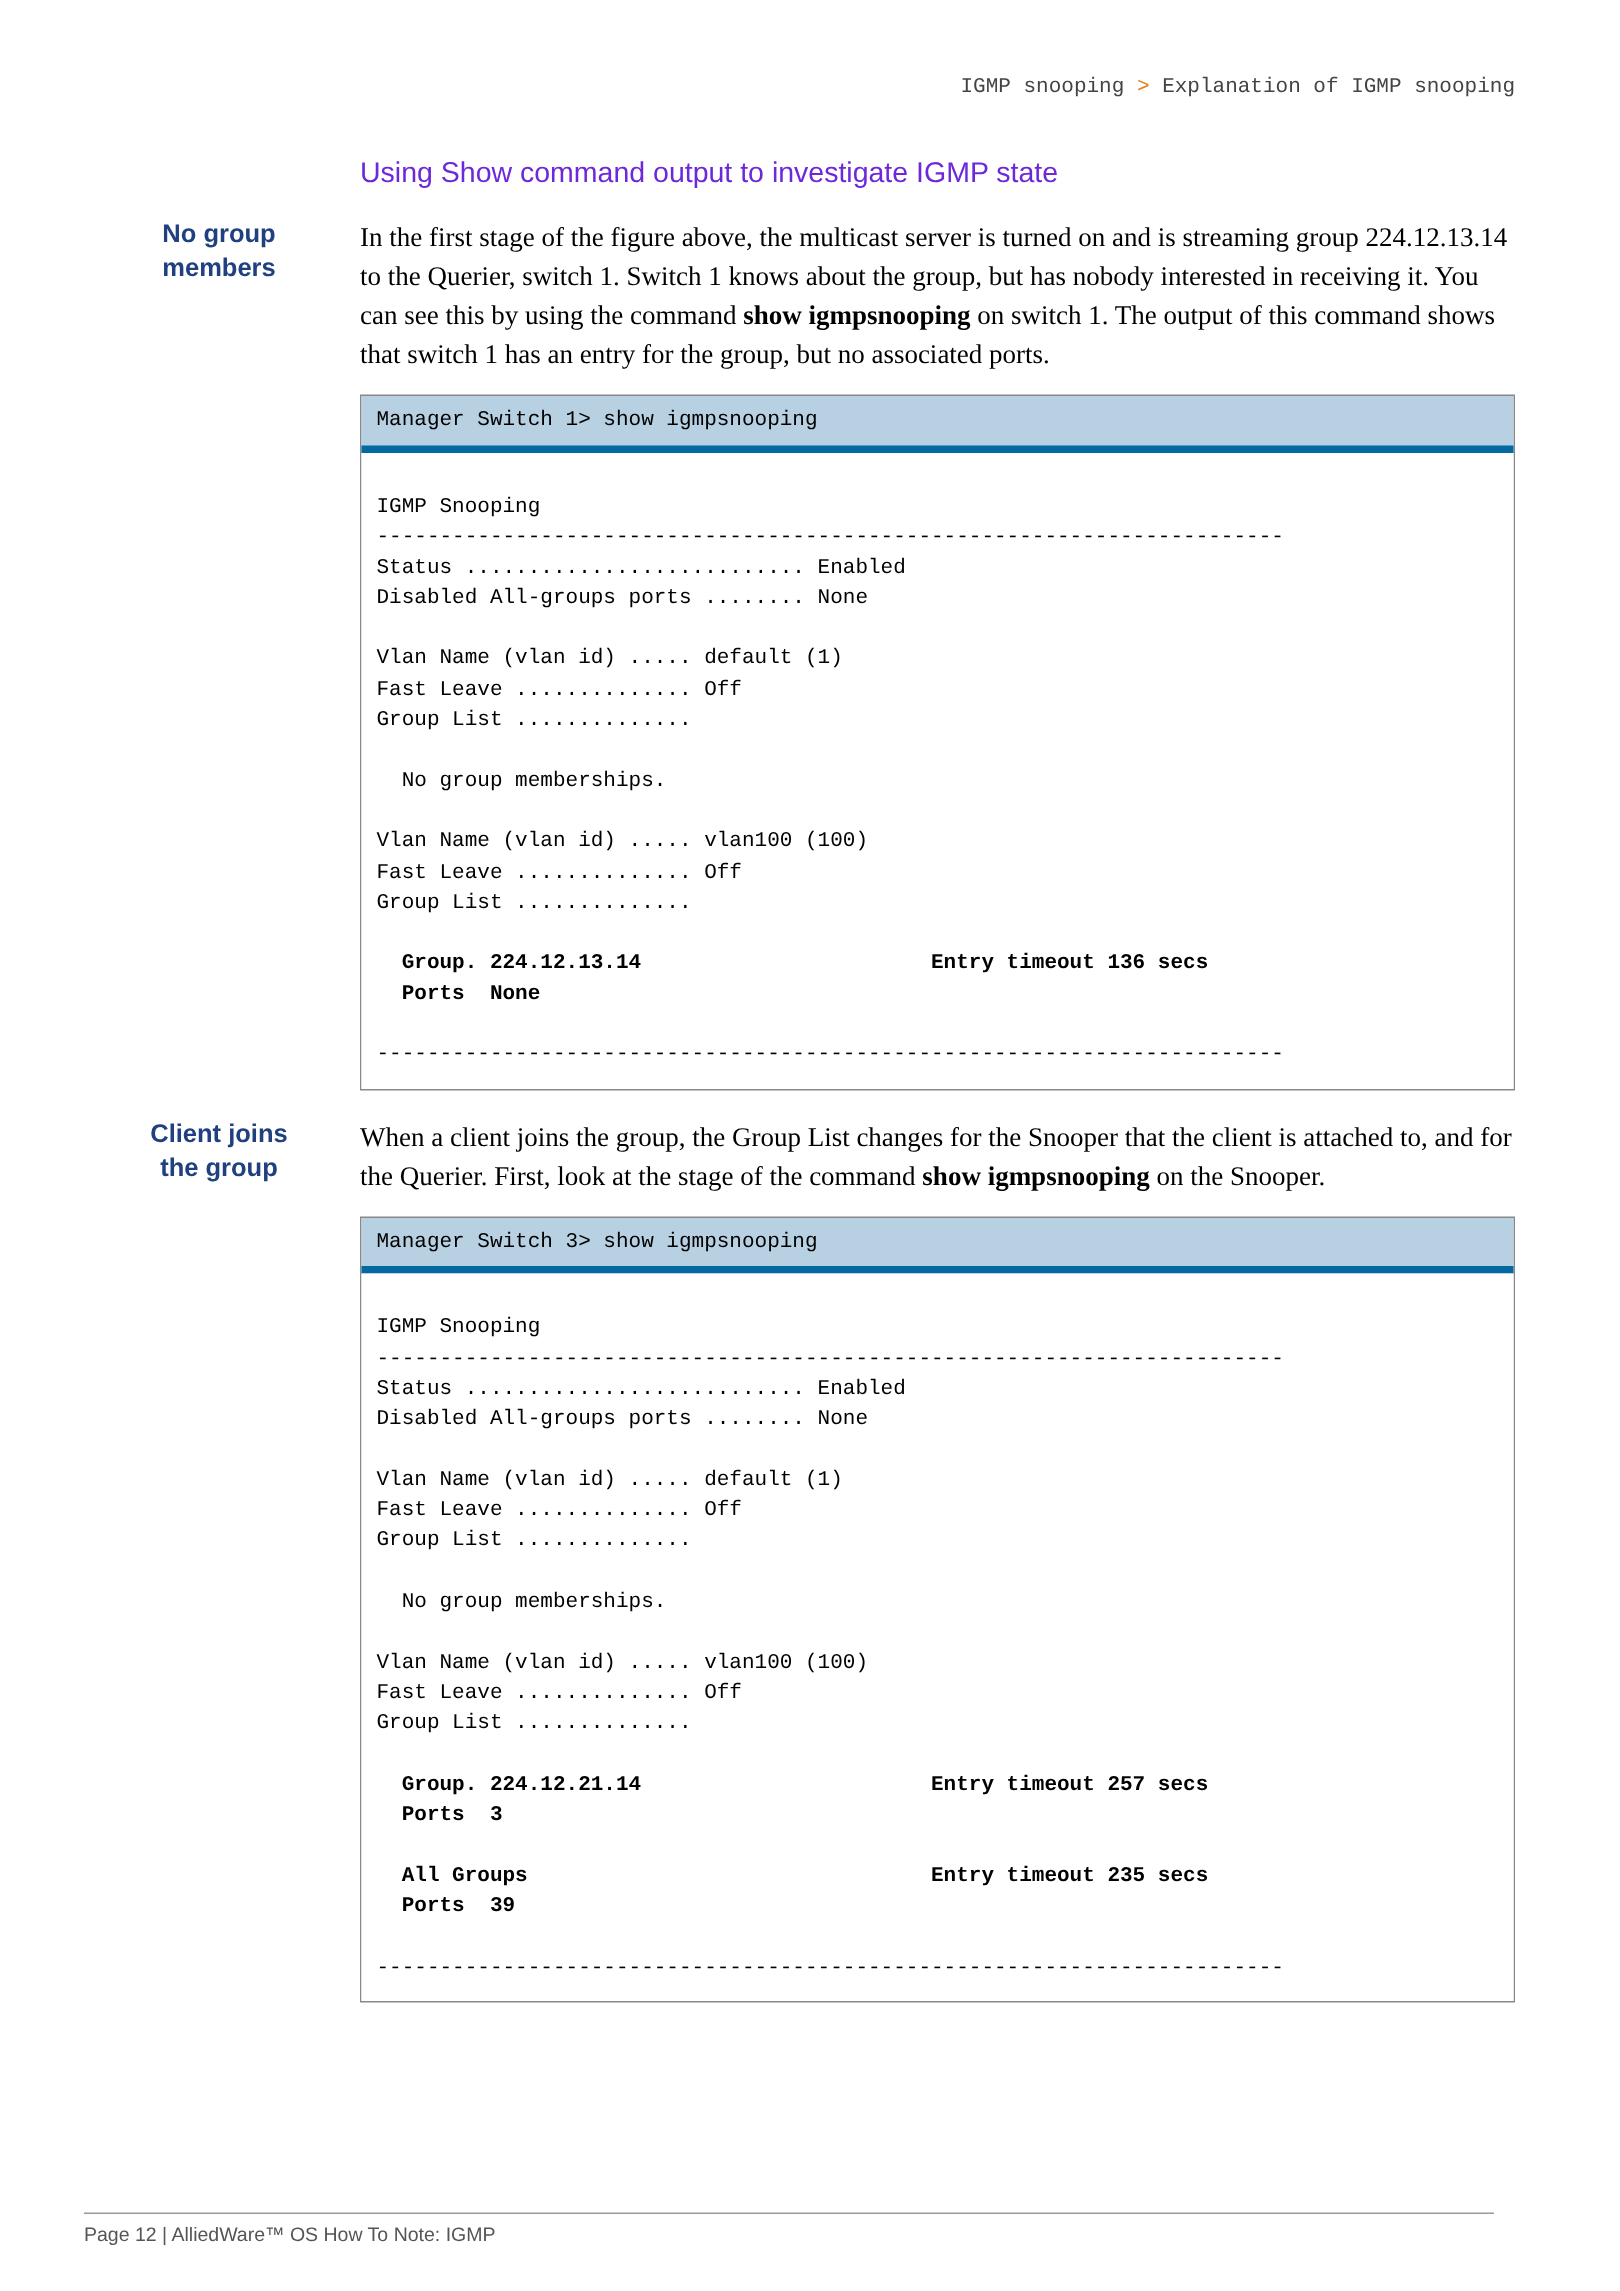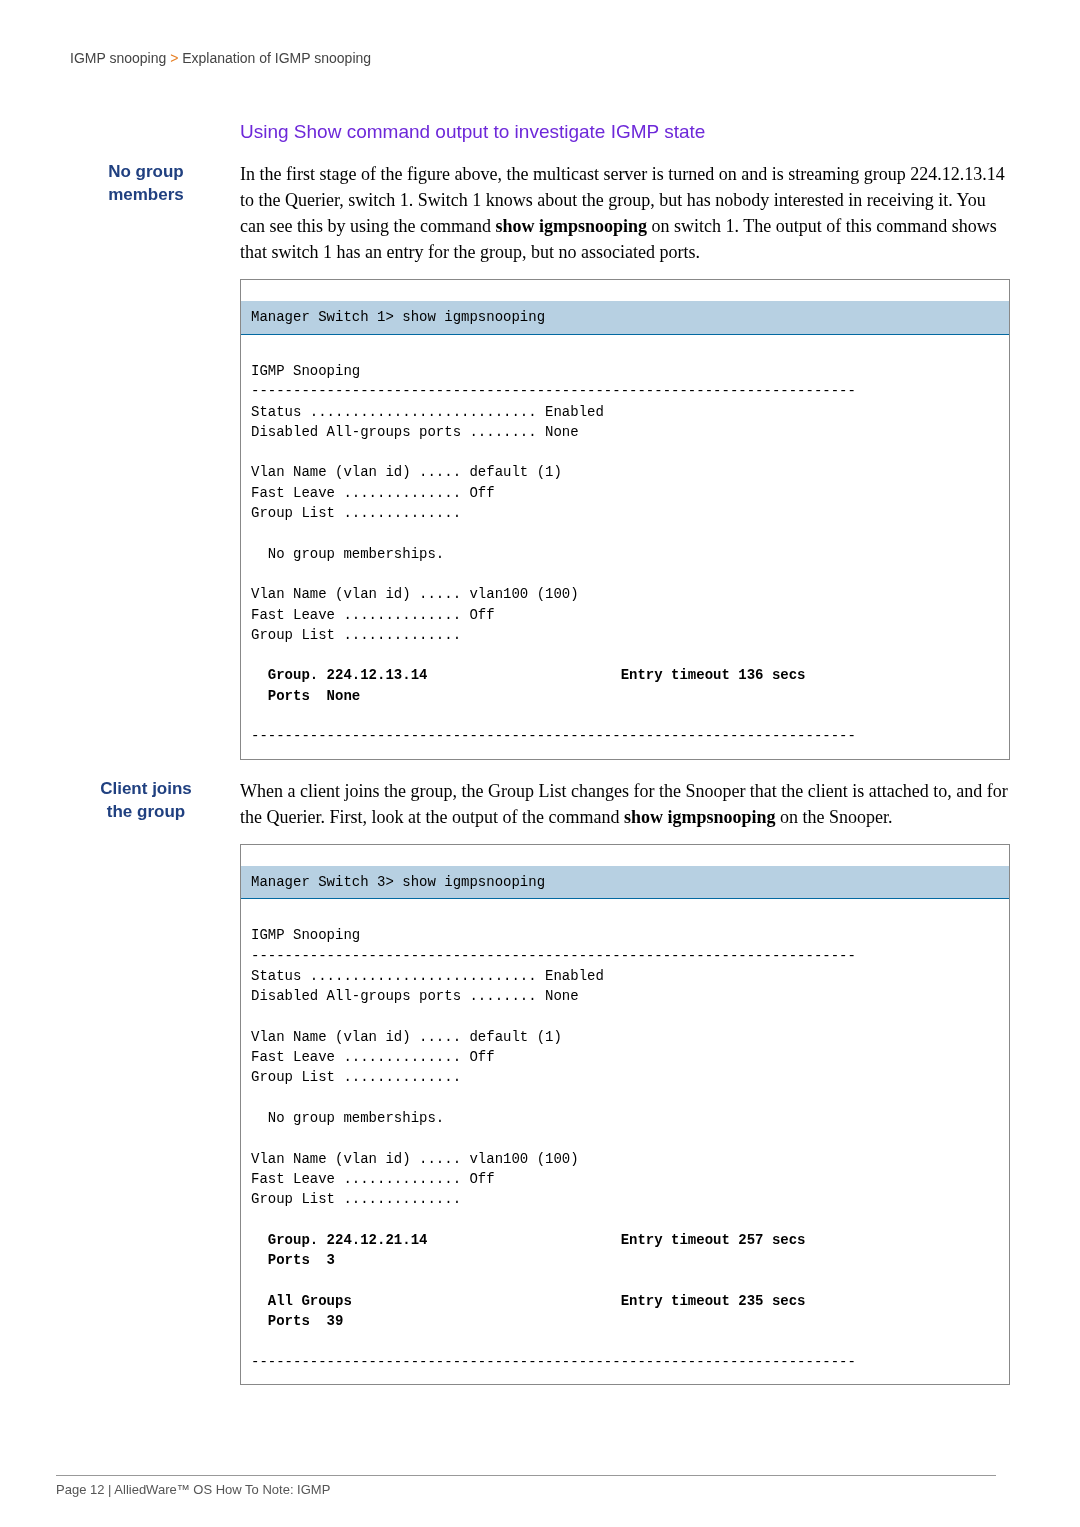--- a/index.html
+++ b/index.html
@@ -6,24 +6,25 @@
   body {
     font-family: Georgia, 'Times New Roman', serif;
     background: #fff;
     color: #000;
     width: 1080px;
     min-height: 1527px;
     position: relative;
     padding: 50px 70px 40px 70px;
   }
   .header-right {
+    text-align: right;
     font-size: 14px;
-    font-family: Liberation Sans, sans-serif;
+    font-family: Liberation Mono, monospace;
     color: #444;
-    margin-bottom: 55px;
+    margin-bottom: 39px;
   }
   .header-sep { color: #e67e22; }
   .section-title {
     font-family: Arial, sans-serif;
     color: #6d28d9;
     font-weight: normal;
     font-size: 19px;
     margin-left: 170px;
     margin-bottom: 18px;
   }
@@ -54,22 +55,21 @@
     margin-bottom: 18px;
     border: 1px solid #888;
     font-family: 'Courier New', Courier, monospace;
     font-size: 14px;
     line-height: 1.45;
     color: #000;
   }
   .code-cmd {
     background: #b7d0e2;
     padding: 6px 10px;
-    border-bottom: 1px solid #0369a1;
-    margin-top: 21px;
+    border-bottom: 5px solid #0369a1;
   }
   .code-body {
     background: #fff;
     padding: 6px 10px 12px 10px;
     white-space: pre;
   }
   .footer {
     position: absolute;
     bottom: 30px;
     left: 56px;
@@ -128,21 +128,21 @@
 ------------------------------------------------------------------------
 </span></div>
 </div>
 
 <div class="content-row">
   <div class="margin-label">
     <span>Client joins</span><br>
     <span>the group</span>
   </div>
   <div class="body-text">
-    <span>When a client joins the group, the Group List changes for the Snooper that the client is attached to, and for the Querier. First, look at the output of the command </span><b>show igmpsnooping</b><span> on the Snooper.</span>
+    <span>When a client joins the group, the Group List changes for the Snooper that the client is attached to, and for the Querier. First, look at the stage of the command </span><b>show igmpsnooping</b><span> on the Snooper.</span>
   </div>
 </div>
 
 <div class="code-block">
   <div class="code-cmd">Manager Switch 3&gt; show igmpsnooping</div>
   <div class="code-body"><span>
 IGMP Snooping
 ------------------------------------------------------------------------
 Status ........................... Enabled
 Disabled All-groups ports ........ None

